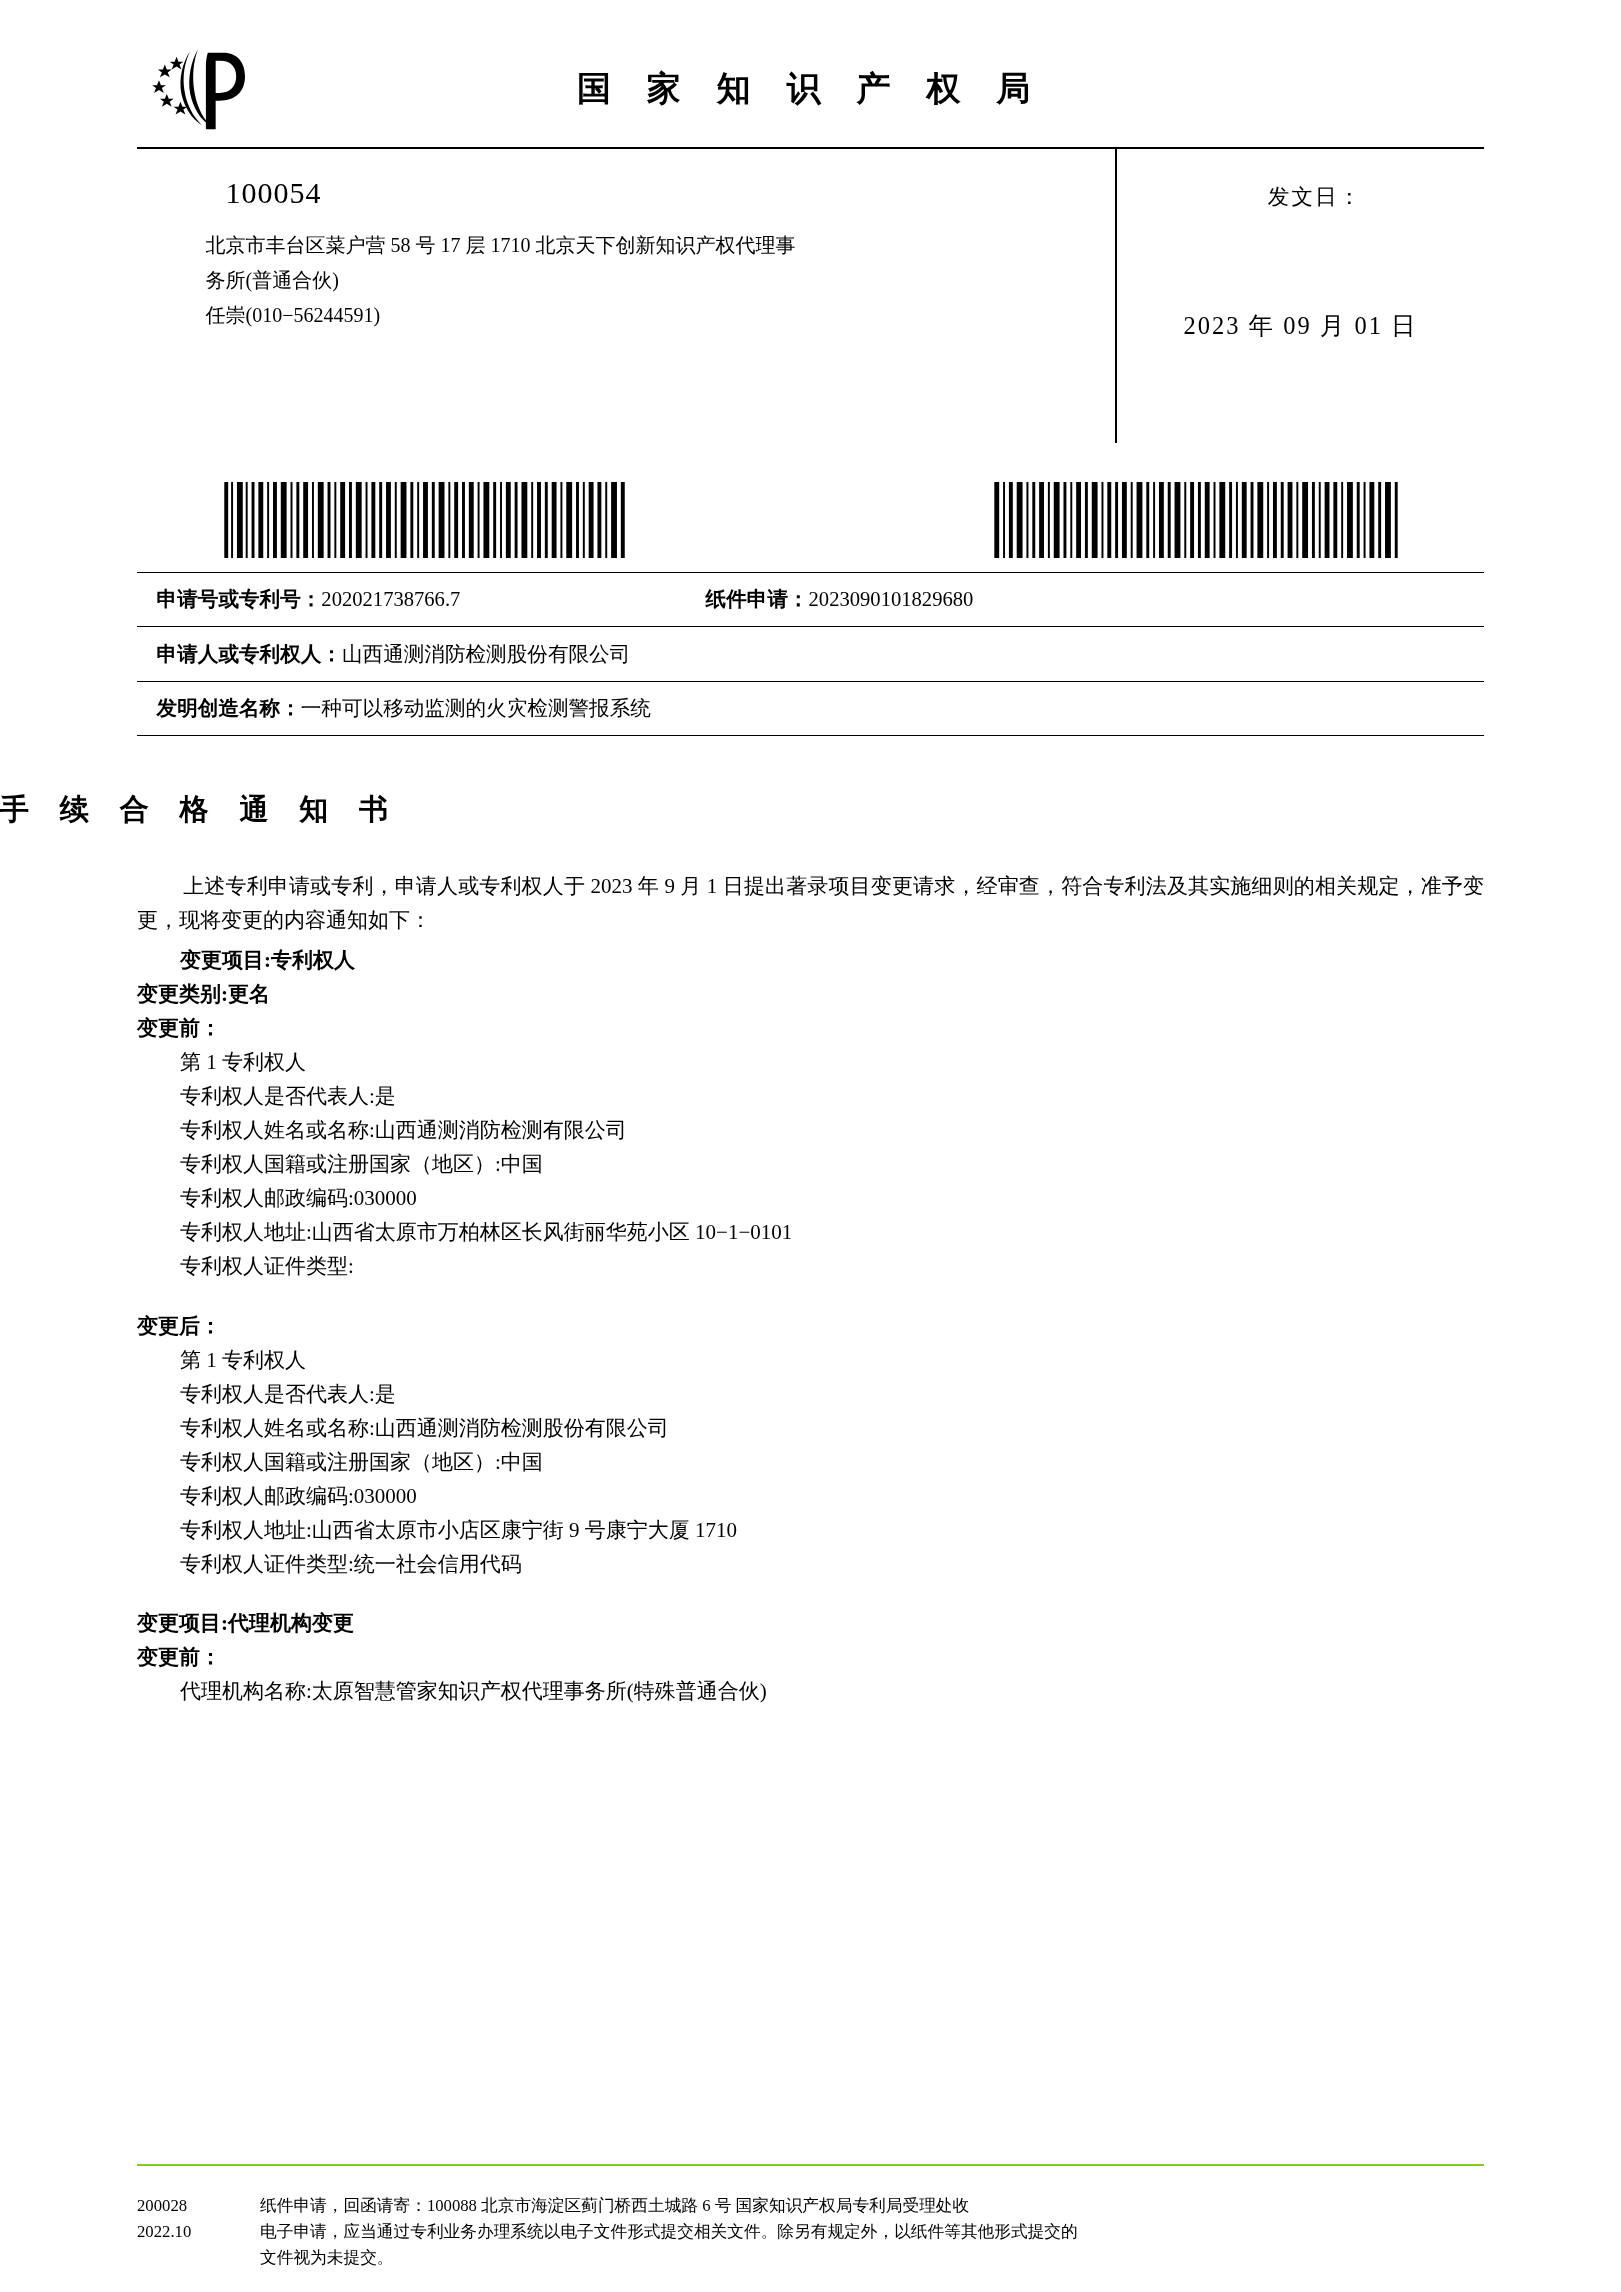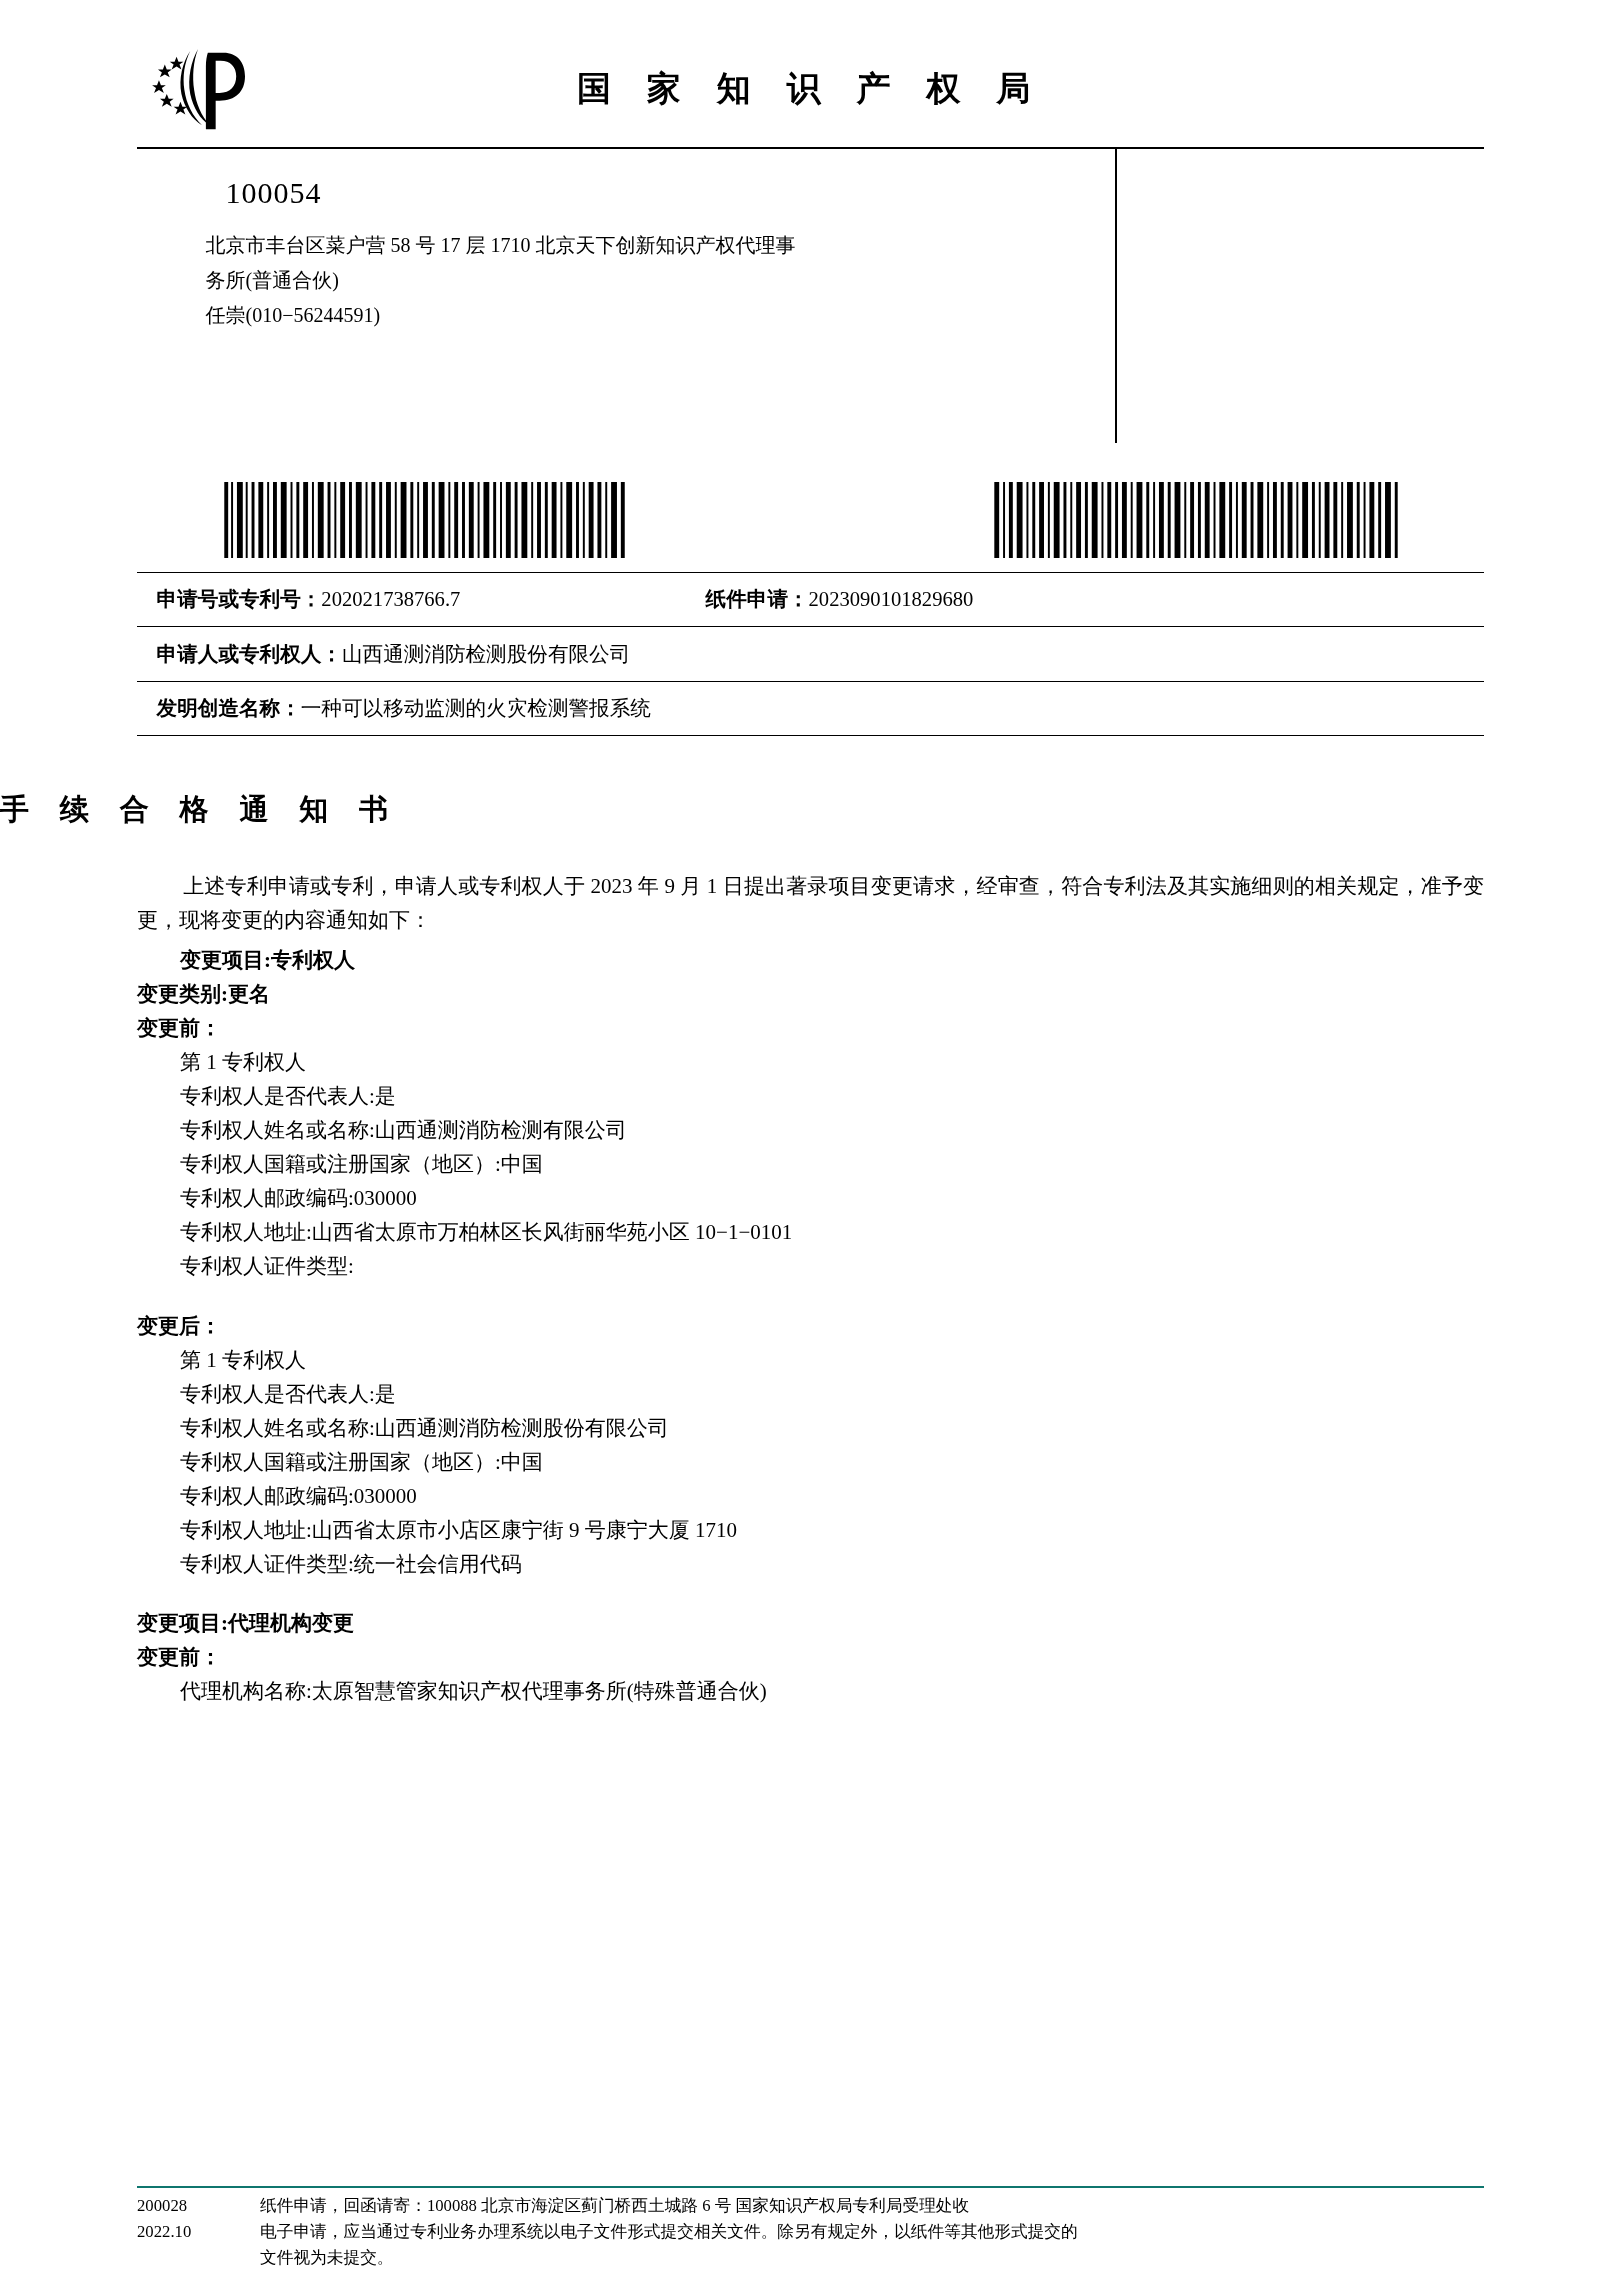--- a/index.html
+++ b/index.html
@@ -151,22 +151,22 @@
   .ind0 { margin-left: 0; }
   .bold { font-weight: 700; }
   .blank-line { height: 25.5px; }
 
   
   .footer {
     position: absolute;
     left: 137px;
     right: 137px;
     bottom: 51px;
-    border-top: 2px solid #0f766e;
-    padding-top: 5px;
+    border-top: 2px solid #84cc16;
+    padding-top: 27px;
     display: flex;
     font-size: 16.7px;
     line-height: 1.55;
   }
   .footer-left {
     width: 123px;
     flex: 0 0 123px;
   }
   .footer-right {
     flex: 1;
@@ -201,20 +201,24 @@
   <div class="rule"></div>
 
   <div class="addr-block">
     <div class="addr-left">
       <div class="postcode">100054</div>
       <div class="addr-lines">
         <div>北京市丰台区菜户营 58 号 17 层 1710  北京天下创新知识产权代理事</div>
         <div>务所(普通合伙)</div>
         <div>任崇(010−56244591)</div>
       </div>
+    </div>
+    <div class="addr-right">
+      <div class="issue-label">发文日：</div>
+      <div class="issue-date">2023 年 09 月 01 日</div>
     </div>
   </div>
 
   <div class="barcodes">
     <div>
       <svg class="barcode" width="412" height="76" viewBox="0 0 420 78" aria-hidden="true">
         <rect x="0" y="0" width="420" height="78" fill="#fff"></rect>
         <g fill="#000">
           <rect x="4" y="0" width="4" height="78"></rect>
             <rect x="11" y="0" width="2" height="78"></rect>

